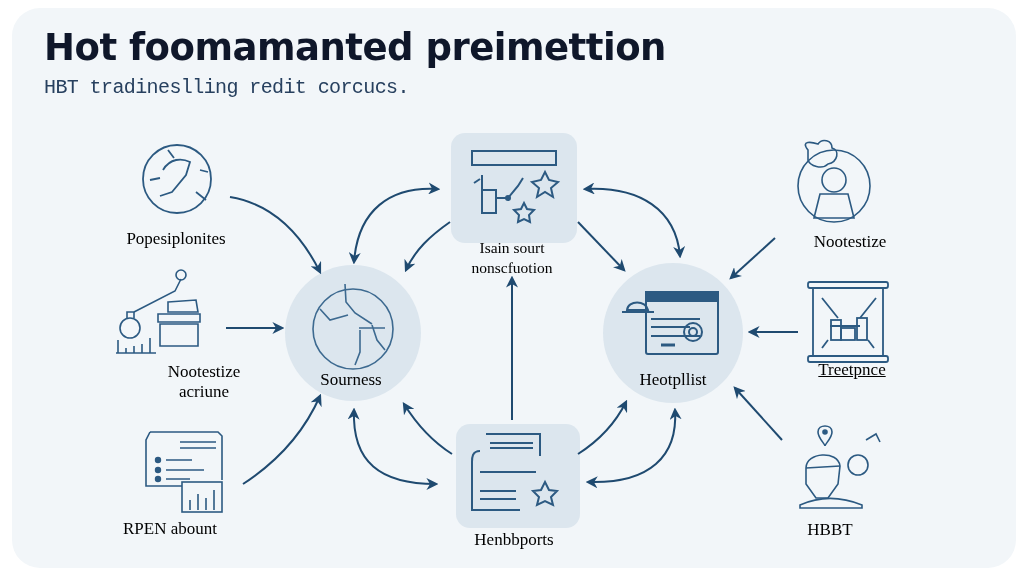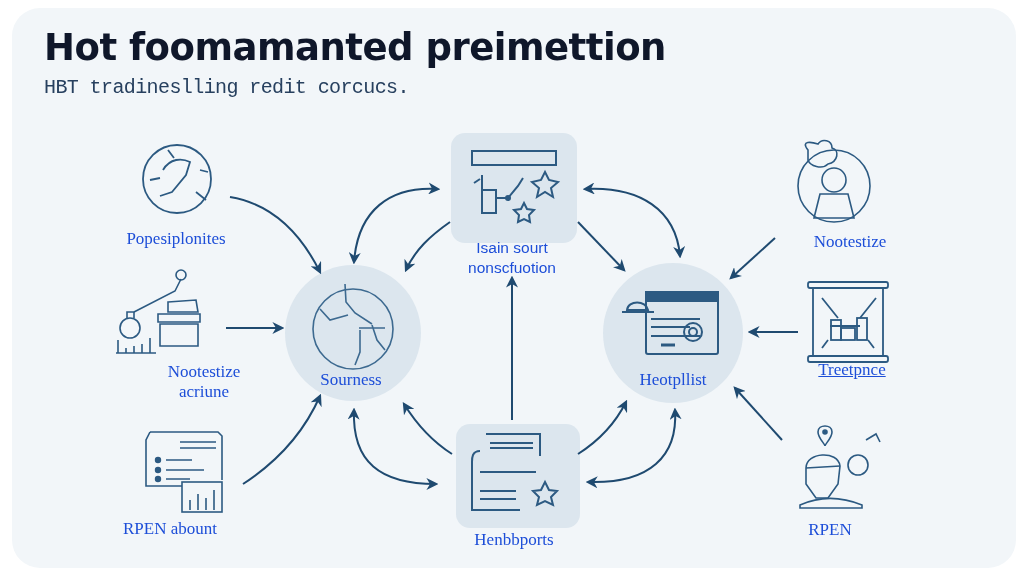--- a/index.html
+++ b/index.html
@@ -18,25 +18,25 @@
       font-family: "DejaVu Sans", sans-serif;
       font-size: 37px; font-weight: 600; color: #0f172a; letter-spacing: -0.5px;
     }
     .subtitle {
       position: absolute; left: 44px; top: 76px;
       font-family: Liberation Mono, monospace;
       font-size: 20px; color: #27405f; letter-spacing: -0.6px;
     }
     svg.diagram { position: absolute; left: 0; top: 0; }
     .label {
-      position: absolute; text-align: center; color: #1d4ed8;
+      position: absolute; text-align: center; color: #000000;
       font-family: "Liberation Serif", serif; font-size: 17px; line-height: 20px;
       white-space: nowrap; transform: translateX(-50%);
     }
-    .label.sans { font-family: Liberation Sans, sans-serif; font-size: 15.5px; }
+    .label.sans { font-family: Liberation Serif, serif; font-size: 15.5px; }
   </style>
 </head>
 <body>
 
 <div class="card"></div>
 <h1 class="title">Hot foomamanted preimettion</h1>
 <div class="subtitle">HBT tradineslling redit corcucs.</div>
 
 <svg class="diagram" width="1024" height="576" viewBox="0 0 1024 576">
   <defs>
@@ -159,13 +159,13 @@
 
 <div class="label" style="left:176px; top:229px;">Popesiplonites</div>
 <div class="label" style="left:160px; top:362px;margin-left:44px;">
   <div>Nootestize</div>
   <div>acriune</div>
 </div>
 <div class="label" style="left:170px; top:519px;">RPEN abount</div>
 
 <div class="label" style="left:850px; top:232px;">Nootestize</div>
 <div class="label" style="left:852px; top:360px;text-decoration:underline;">Treetpnce</div>
-<div class="label" style="left:830px; top:520px;">RPEN</div>
+<div class="label" style="left:830px; top:520px;">HBBT</div>
 
 </body></html>

